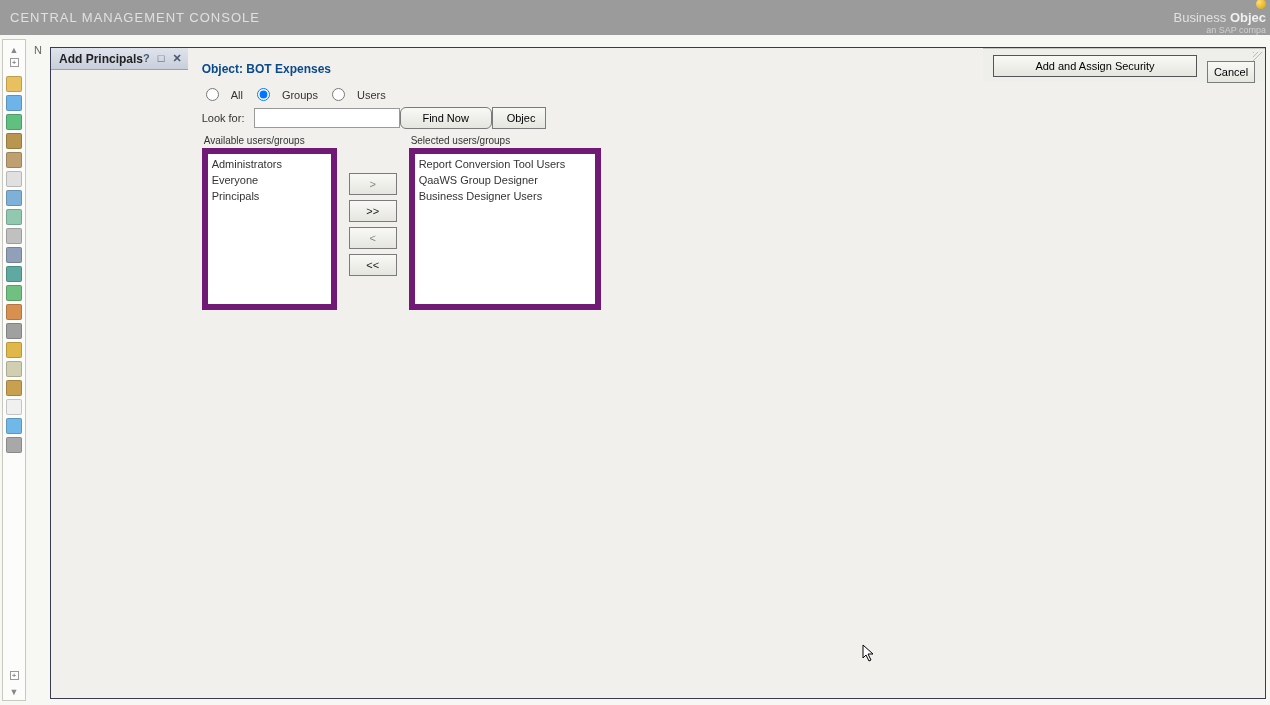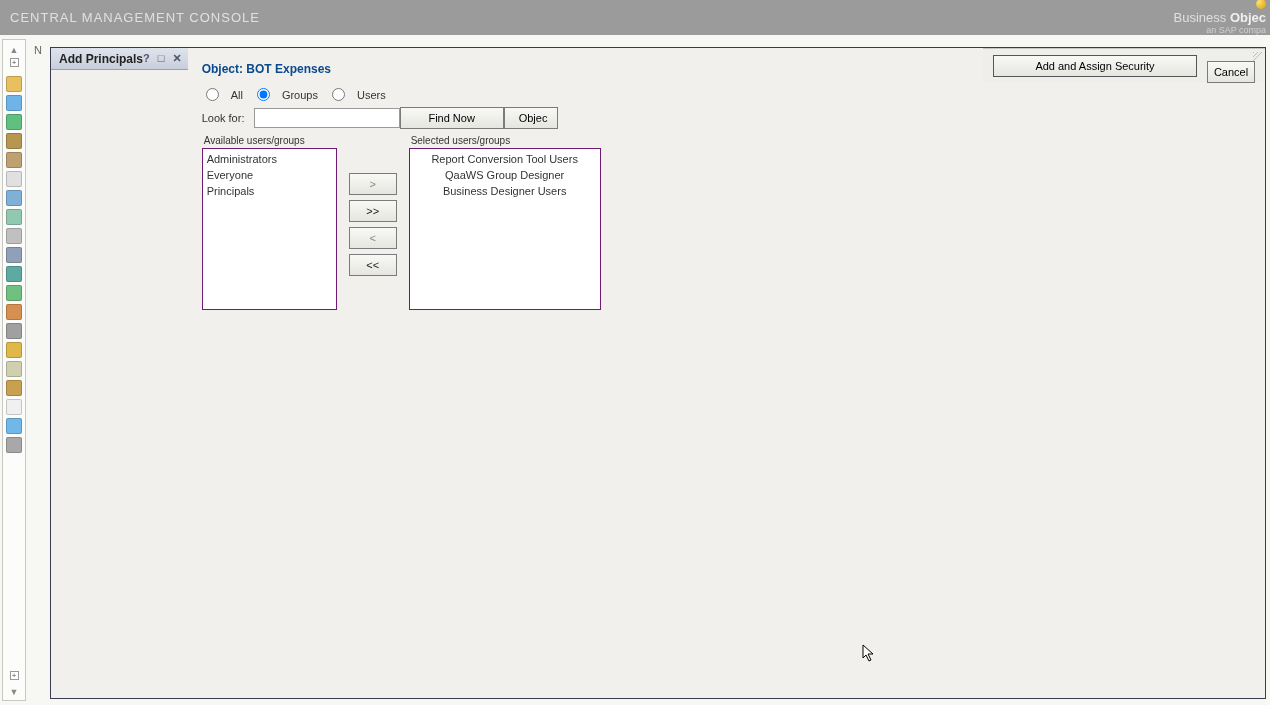--- a/index.html
+++ b/index.html
@@ -109,34 +109,34 @@
   }
   .btn {
     background: linear-gradient(#f8f8f5, #e6e6e0);
     border: 1px solid #7b7b7b;
     height: 22px;
     padding: 0 14px;
     font-family: inherit;
     font-size: 11px;
     cursor: pointer;
   }
-  .btn-find { width: 104px; }
+  .btn-find { width: 92px; border-radius: 6px; }
   .btn-clear { width: 54px; }
 
   .lists-area { display: flex; align-items: flex-start; gap: 12px; margin-top: 2px; }
   .list-col { display: flex; flex-direction: column; }
   .list-header { font-size: 10px; color: #333; margin-bottom: 2px; padding-left: 2px; }
   .listbox {
     width: 135px; height: 162px;
-    border: 1px solid #701a75;
+    border: 6px solid #701a75;
     background: #fff;
     overflow: auto;
     padding: 2px;
   }
-  .listbox.wide { width: 192px; text-align: center; }
+  .listbox.wide { width: 192px; }
   .listbox .opt { padding: 0 2px; line-height: 16px; white-space: nowrap; cursor: default; }
 
   .transfer-col { display: flex; flex-direction: column; gap: 5px; margin-top: 38px; }
   .tbtn {
     width: 48px; height: 22px;
     background: linear-gradient(#f8f8f5, #e6e6e0);
     border: 1px solid #7b7b7b;
     font-family: inherit; font-size: 11px; color: #888;
     cursor: pointer;
     display: flex; align-items: center; justify-content: center;

